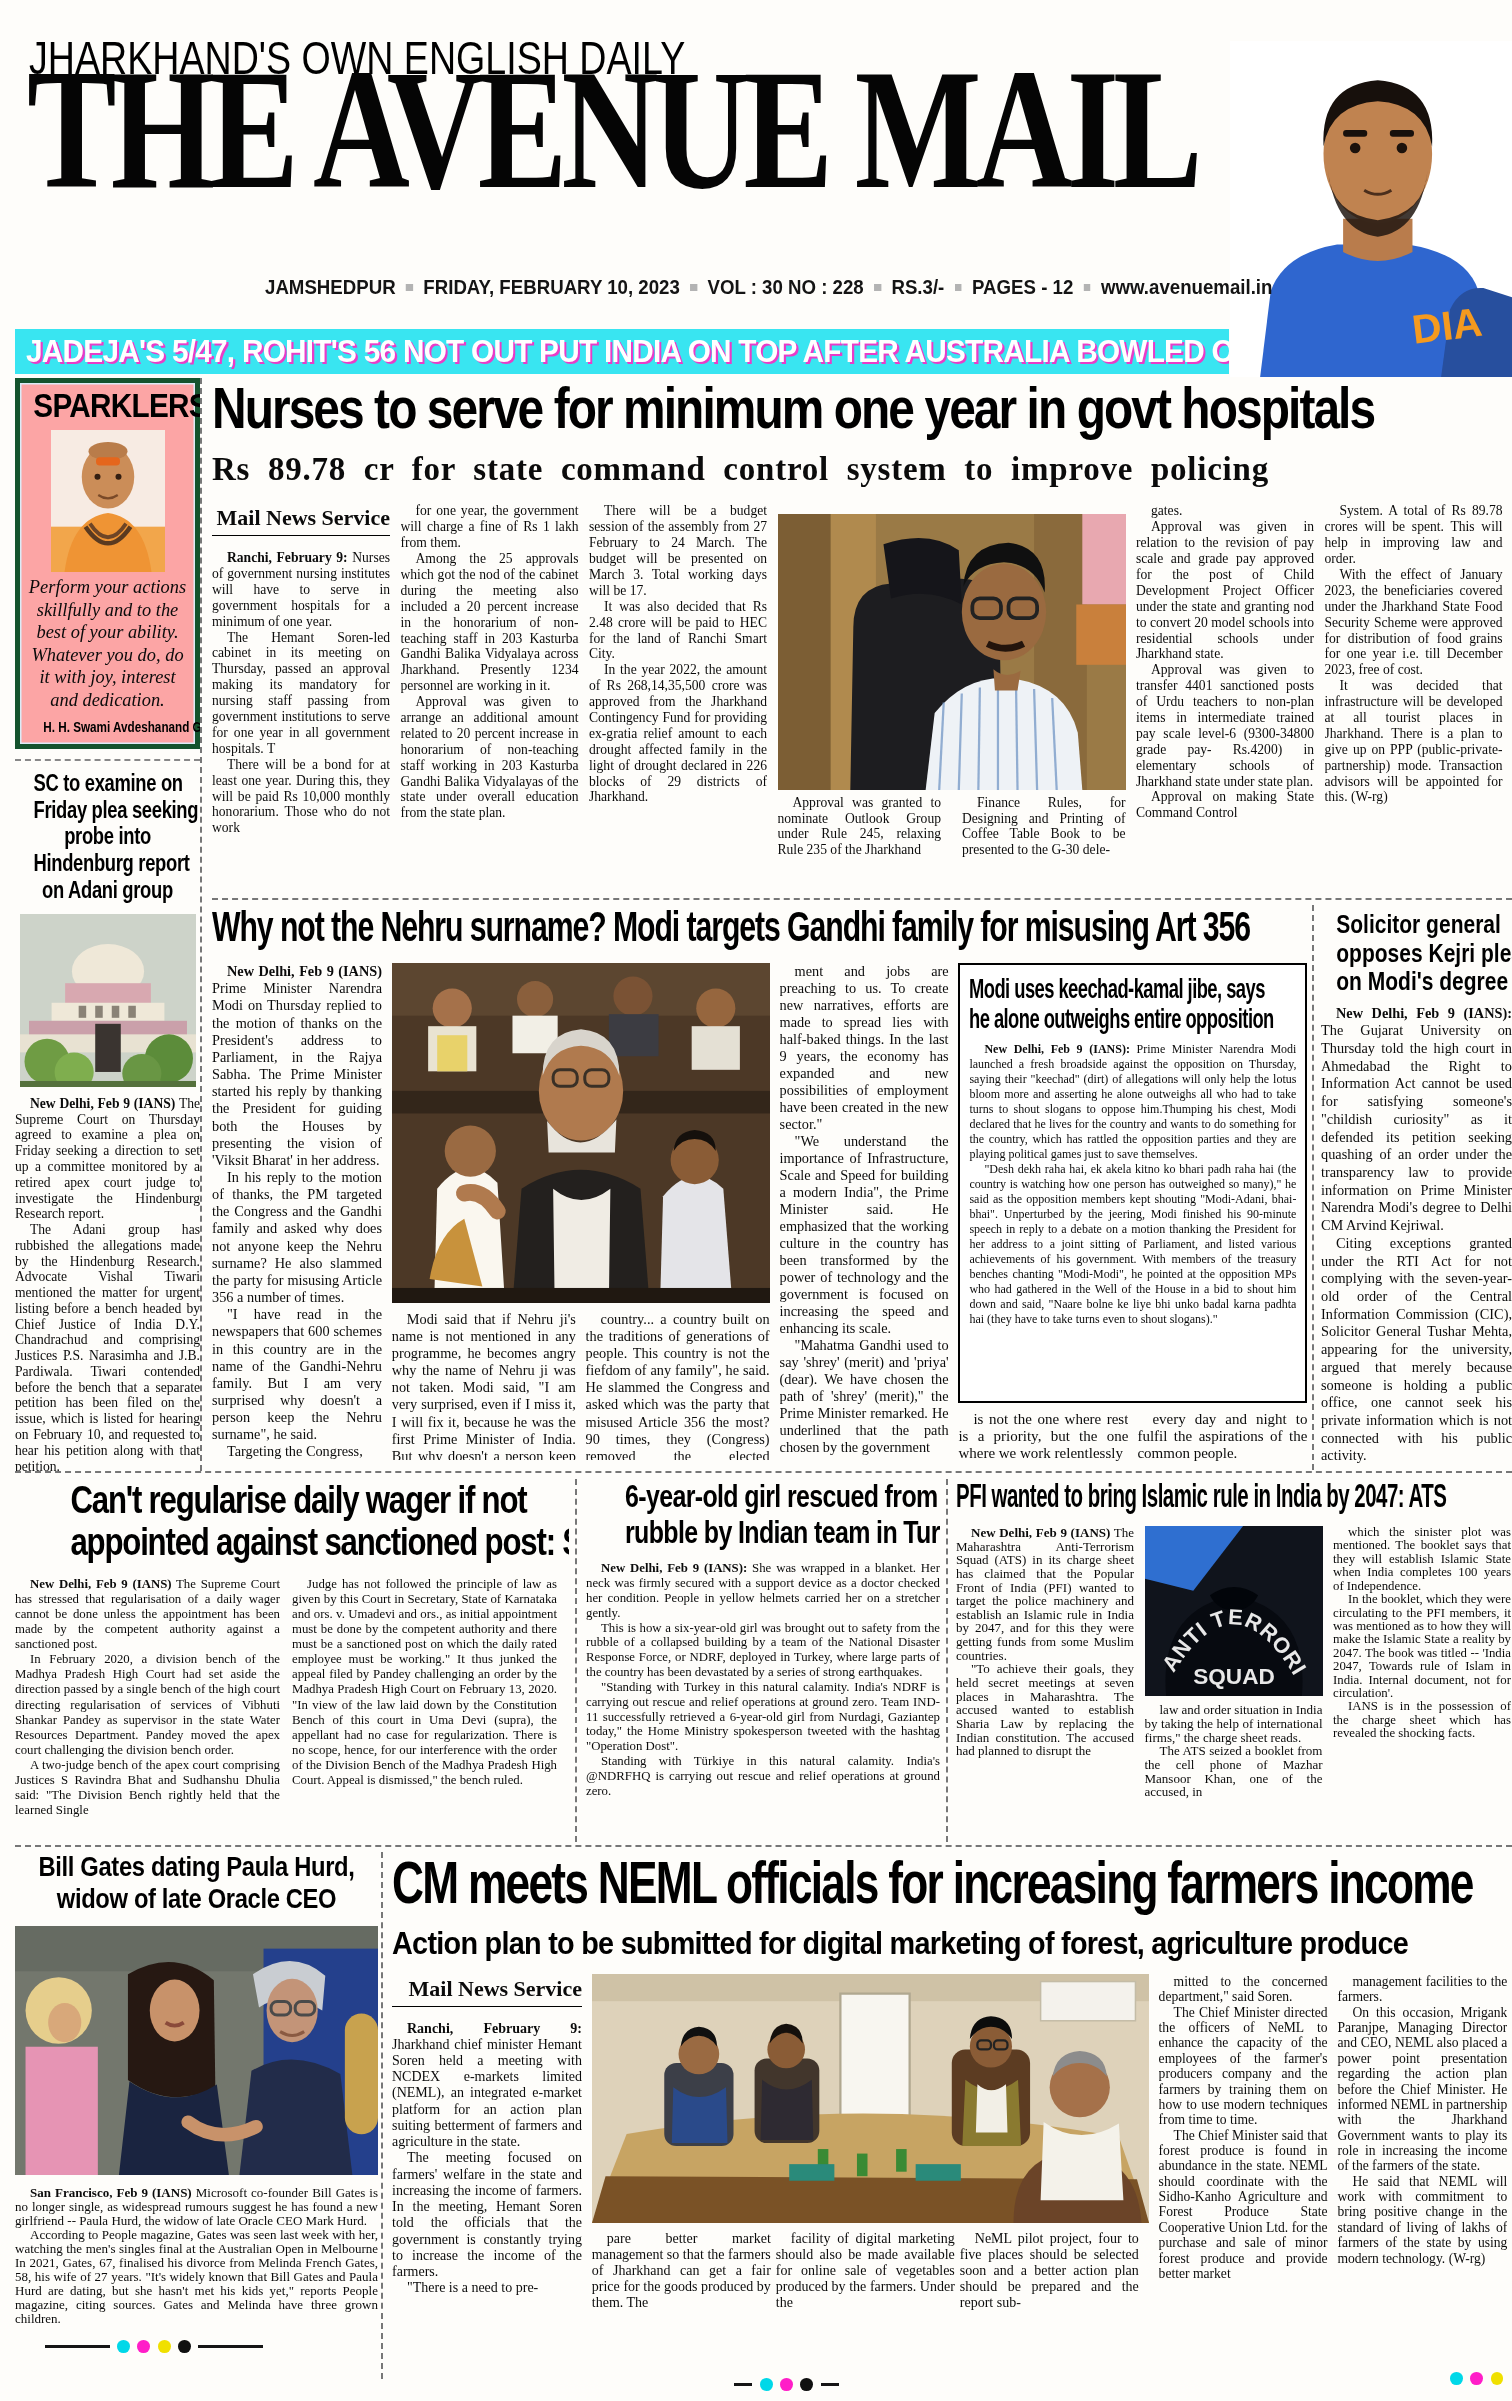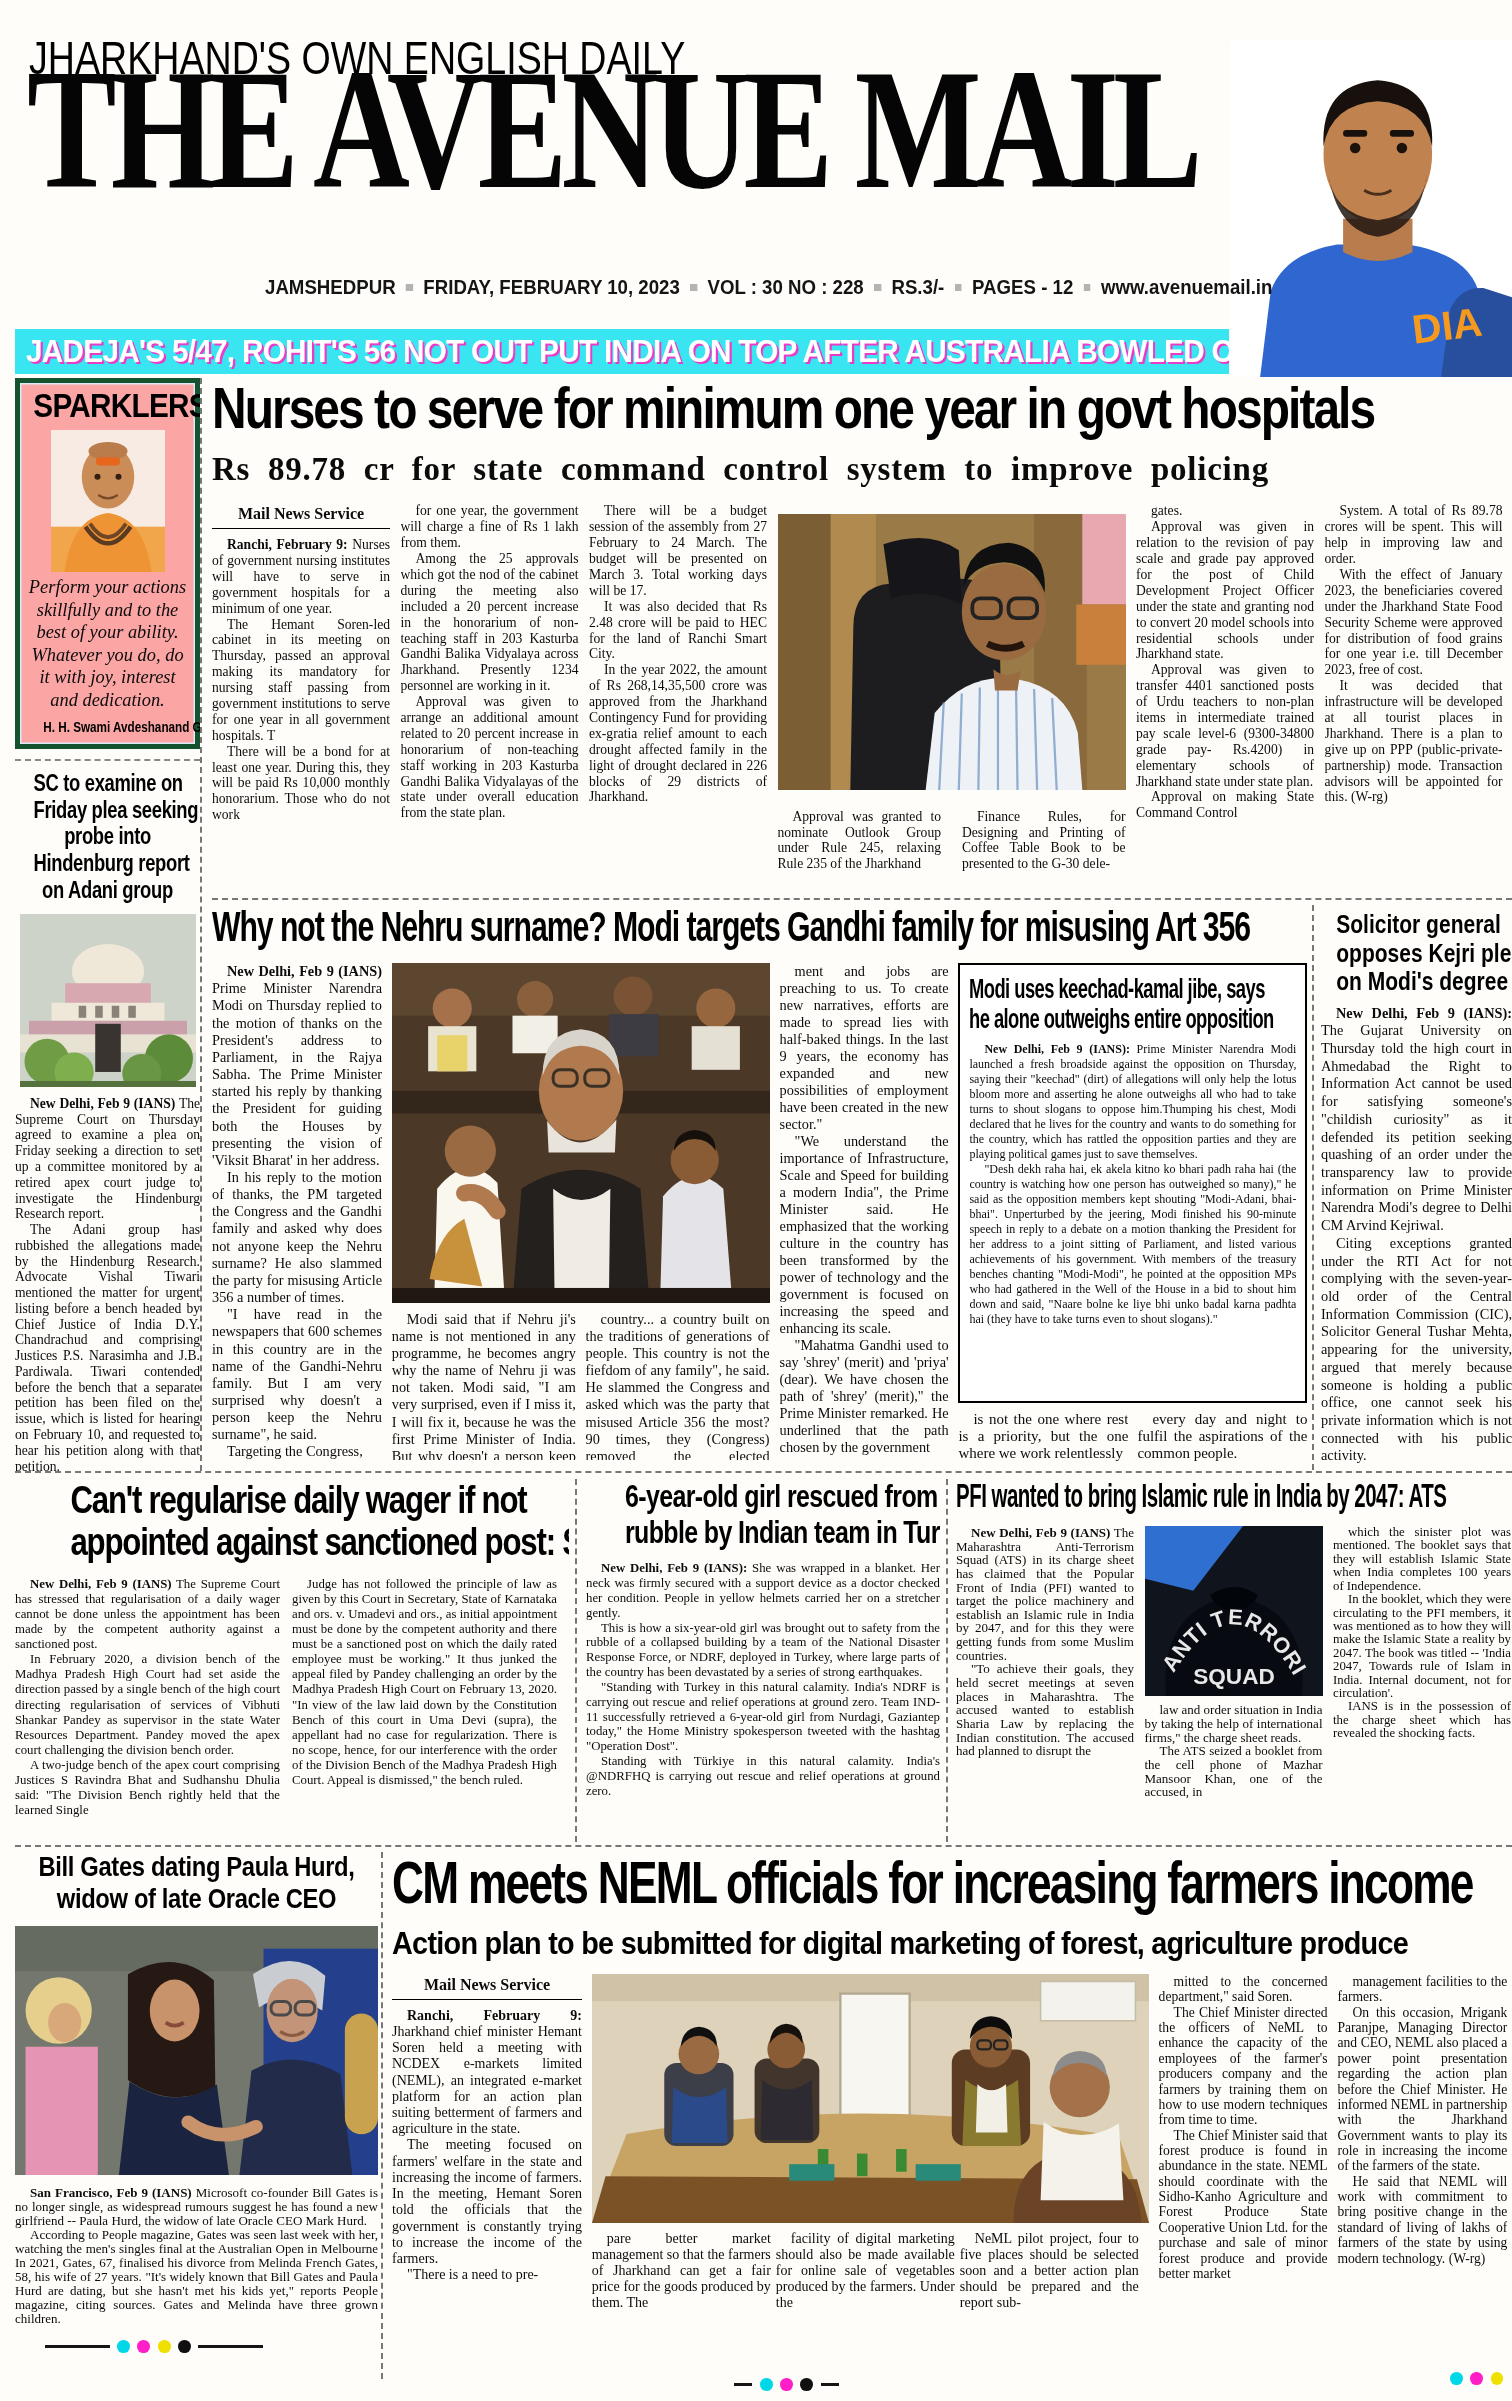--- a/index.html
+++ b/index.html
@@ -42,27 +42,27 @@
   .scourt{width:176px;height:173px;display:block;margin:10.5px auto 9px}
   .sc-body{font-size:13.6px;line-height:1.16}
 
   .vd1{left:200px;top:378px;height:1093px}
 
   
   .nurses{left:212px;top:378px;width:1300px;height:518px;overflow:hidden}
   .nurses-h{font-size:57px;letter-spacing:-2.3px;white-space:nowrap;transform:scaleX(.84);transform-origin:left top}
   .nurses-sub{margin-top:12px;font-family:"Liberation Serif",serif;font-weight:bold;font-size:34px;white-space:nowrap;
               letter-spacing:0.8px;word-spacing:9px;transform:scaleX(.97);transform-origin:left top}
-  .byline{font-weight:bold;font-size:16px;text-align:center;border-bottom:1.5px solid #000;padding:1.5px 0 4.5px;margin-bottom:8px;
+  .byline{font-weight:bold;font-size:22px;text-align:right;border-bottom:1.5px solid #000;padding:1.5px 0 4.5px;margin-bottom:14px;
           font-family:"Liberation Serif",serif}
   .nurses-body{margin-top:15px;display:flex;gap:10.5px;height:386px}
   .n-c{width:178px;font-size:13.6px;line-height:1.17}
   .n-mid{width:348px;padding-top:10.5px}
   .soren{width:348px;height:276px;display:block}
-  .n-caps{display:flex;gap:21px;margin-top:19px}
+  .n-caps{display:flex;gap:21px;margin-top:5px}
   .n-cap{width:169px;font-size:13.6px;line-height:1.16;overflow:hidden}
 
   .hd-main{left:212px;top:898px;width:1300px}
 
   
   .nehru{left:212px;top:905px;width:1096px;height:563px;overflow:hidden}
   .nehru-h{font-size:42px;letter-spacing:-1.5px;white-space:nowrap;transform:scaleX(.72);transform-origin:left top}
   .nehru-body{margin-top:13.6px;display:flex;gap:9.8px;height:500px}
   .nh-c1{width:170px;font-size:14.3px;line-height:1.2}
   .nh-mid{width:378px}

